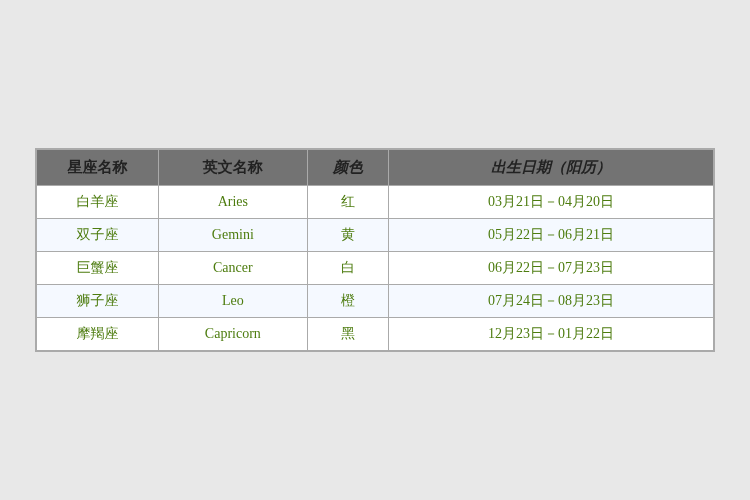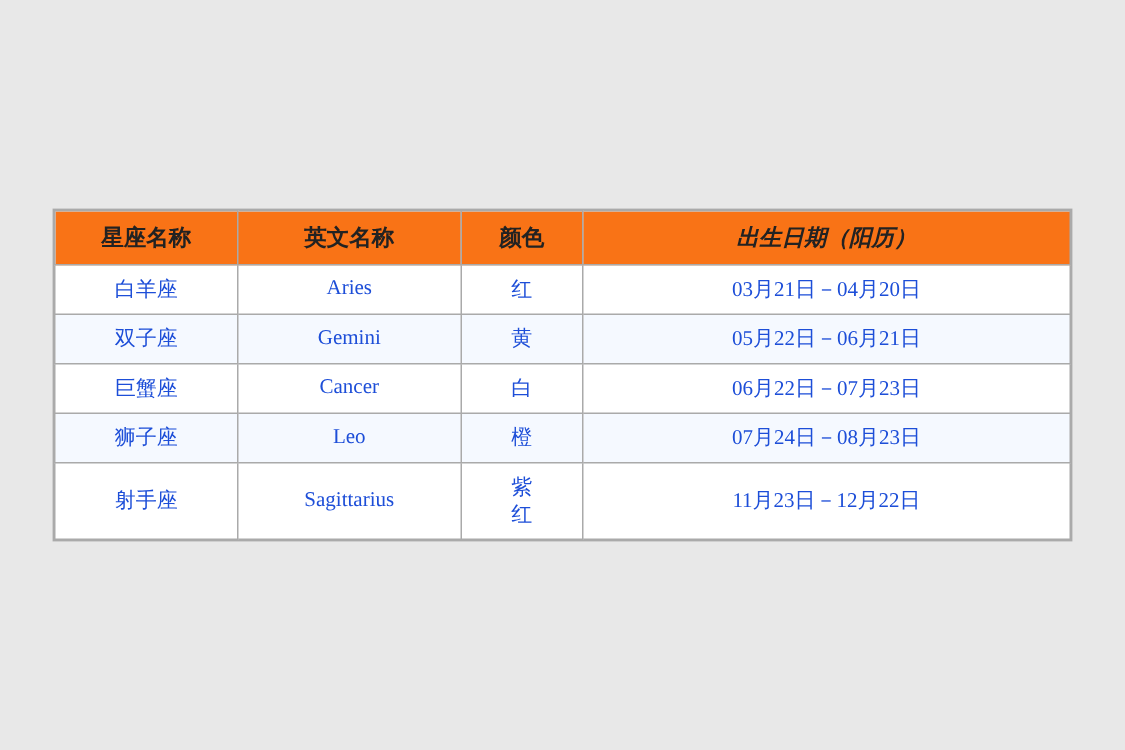--- a/index.html
+++ b/index.html
@@ -23,45 +23,45 @@
       border: 1px solid #aaaaaa;
       width: 680px;
     }
 
     table {
       width: 100%;
       border-collapse: collapse;
     }
 
     thead tr th {
-      background-color: #f97316;
+      background-color: #737373;
       border: 1px solid #aaaaaa;
       padding: 8px 12px;
       text-align: center;
       font-size: 15px;
       font-weight: bold;
       color: #222222;
     }
 
     tbody tr td {
       border: 1px solid #aaaaaa;
       padding: 7px 28px;
       text-align: center;
       font-size: 14px;
-      color: #1d4ed8;
+      color: #4d7c0f;
       background-color: #ffffff;
     }
 
     tbody tr:nth-child(even) td {
       background-color: #f5f9ff;
     }
 
     .col-chinese { width: 18%; }
     .col-english { width: 22%; }
-    .col-color   { width: 12%; }
+    .col-color   { width: 12%; font-style: italic; }
     .col-date    { width: 48%; font-style: italic; }
   </style>
 </head>
 <body>
 
 <div class="table-container">
   <table>
     <thead>
       <tr>
         <th class="col-chinese">星座名称</th>
@@ -89,20 +89,20 @@
           <td>白</td>
           <td>06月22日－07月23日</td>
         </tr>
         <tr>
           <td>狮子座</td>
           <td>Leo</td>
           <td>橙</td>
           <td>07月24日－08月23日</td>
         </tr>
         <tr>
-          <td>射手座</td>
-          <td>Sagittarius</td>
-          <td>紫红</td>
-          <td>11月23日－12月22日</td>
+          <td>摩羯座</td>
+          <td>Capricorn</td>
+          <td>黑</td>
+          <td>12月23日－01月22日</td>
         </tr>
       </tbody>
   </table>
 </div>
 
 </body></html>

